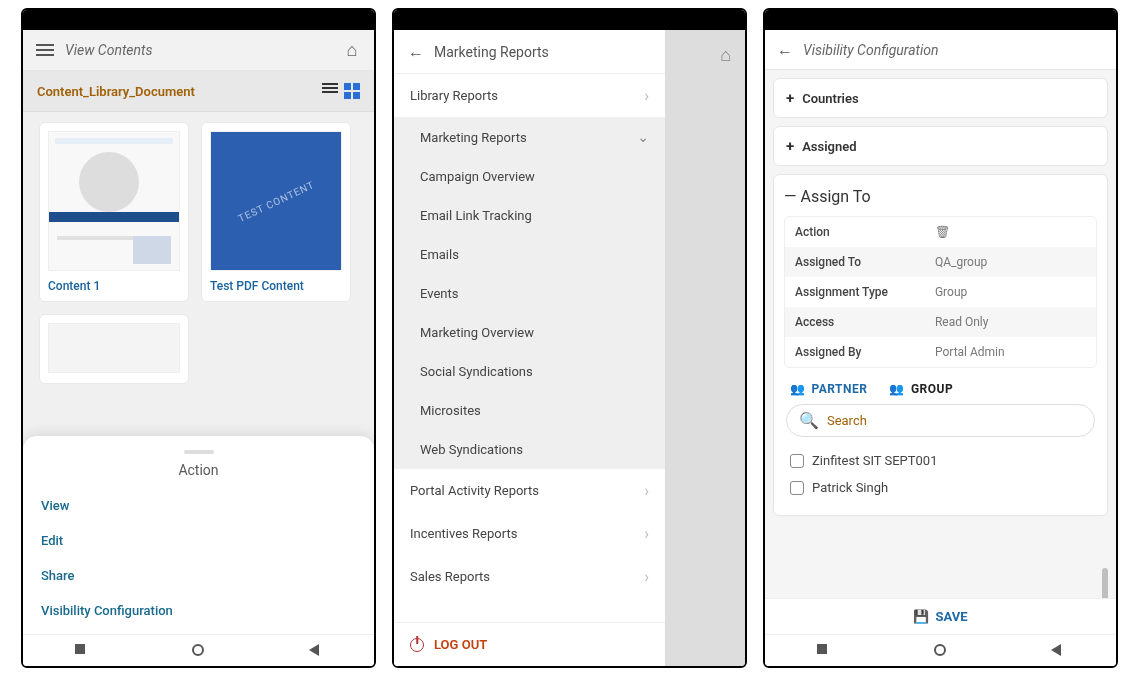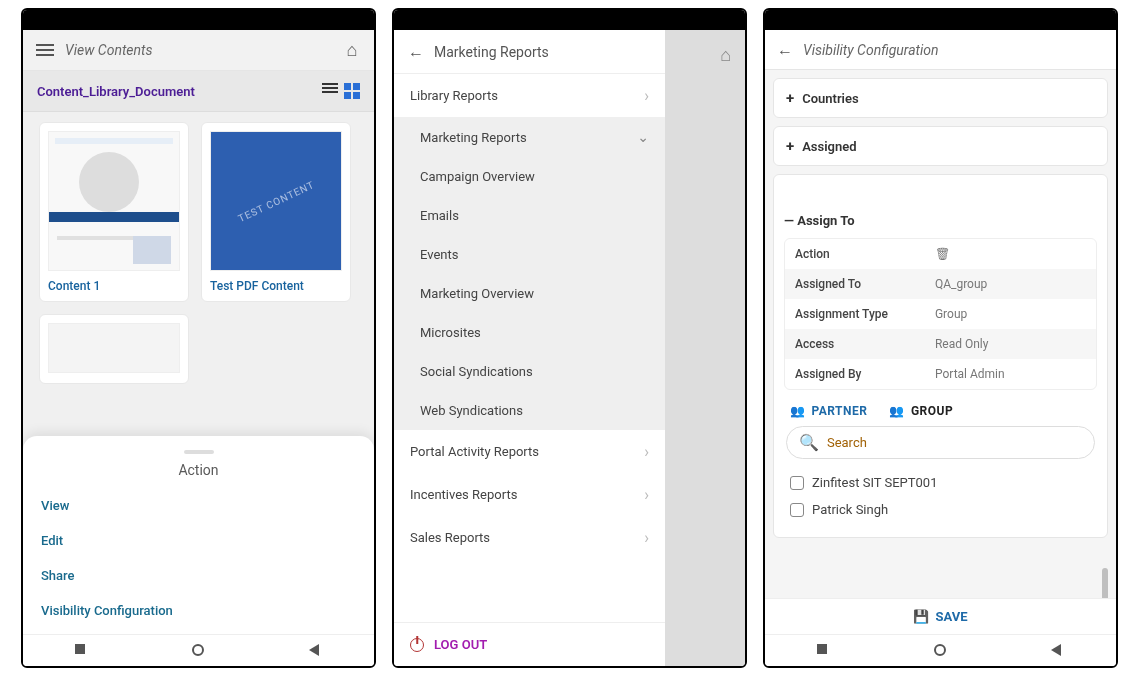--- a/index.html
+++ b/index.html
@@ -7,21 +7,21 @@
 .phone { width: 355px; border: 2px solid #000; border-radius: 6px; overflow: hidden; background: #fff; position: relative; height: 660px; display: flex; flex-direction: column; }
 .statusbar { height: 20px; background: #000; }
 .header { display: flex; align-items: center; padding: 10px 12px; border-bottom: 1px solid #e5e5e5; background: #f7f7f7; color:#666; }
 .header .title { flex: 1; font-size: 14px; font-style: italic; }
 .header .iconbtn { width: 20px; height: 20px; display:flex; align-items:center; justify-content:center; color:#666; }
 .hamburger { display:flex; flex-direction:column; gap:3px; width:18px; }
 .hamburger span{ height:2px; background:#555; width:100%; }
 
 .phone1-body { background:#f0f0f0; flex:1; position:relative; overflow:hidden; }
 .section-head { display:flex; align-items:center; justify-content:space-between; padding:12px 14px; background:#e8e8e8; border-bottom:1px solid #ddd; }
-.section-head .sh-title { font-weight:600; font-size:13px; color:#4c1d95; }
+.section-head .sh-title { font-weight:600; font-size:13px; color:#a16207; }
 .viewmode { display:flex; gap:6px; }
 .viewmode .vm { width:16px; height:16px; }
 .vm-list { display:flex; flex-direction:column; gap:2px; }
 .vm-list span{ height:2px; background:#333; width:100%; }
 .vm-grid { display:grid; grid-template-columns:1fr 1fr; gap:2px; }
 .vm-grid span{ background:#2a6fd6; }
 
 .cards { display:flex; gap:12px; padding:10px 16px; flex-wrap:wrap; }
 .card { width:150px; background:#fff; border-radius:6px; border:1px solid #e8e8e8; padding:8px; position:relative; }
 .card .thumb { width:100%; height:140px; background:#f8f8f8; border:1px solid #eee; position:relative; overflow:hidden; }
@@ -37,30 +37,30 @@
 
 .phone2-body { flex:1; position:relative; background:#ddd; }
 .drawer { position:absolute; inset:0 80px 0 0; background:#fff; display:flex; flex-direction:column; }
 .menu-head{ display:flex; align-items:center; gap:10px; padding:12px 14px; border-bottom:1px solid #eee; color:#555; font-size:14px; }
 .arrow-left::before{ content:"←"; font-size:16px; color:#555; }
 .menu{ flex:1; overflow:auto; }
 .menu .mitem{ padding:12px 16px; font-size:13px; color:#444; display:flex; align-items:center; justify-content:space-between; }
 .mitem.sub{ background:#efefef; padding-left:26px; }
 .mitem.caret::after{ content:"›"; color:#bbb; font-size:16px; }
 .mitem.chev::after{ content:"⌄"; color:#888; font-size:14px; }
-.logout{ border-top:1px solid #eee; padding:14px 16px; color:#a21caf; font-size:13px; display:flex; align-items:center; gap:10px; font-weight:600; }
+.logout{ border-top:1px solid #eee; padding:14px 16px; color:#c2410c; font-size:13px; display:flex; align-items:center; gap:10px; font-weight:600; }
 .powericon{ width:14px; height:14px; border:1.5px solid #b23535; border-radius:50%; position:relative; }
 .powericon::after{ content:""; position:absolute; top:-3px; left:50%; width:1.5px; height:8px; background:#b23535; transform:translateX(-50%); }
 .home-ghost{ position:absolute; top:14px; right:14px; color:#888; }
 
 .phone3-body{ flex:1; background:#f5f5f5; padding:8px; display:flex; flex-direction:column; gap:8px; overflow:hidden; position:relative; }
 .accordion{ background:#fff; border:1px solid #e5e5e5; border-radius:6px; padding:10px 12px; display:flex; align-items:center; gap:8px; font-size:13px; font-weight:600; color:#333; }
 .accordion .sign{ font-weight:700; font-size:15px; }
 .assign-box{ background:#fff; border:1px solid #e5e5e5; border-radius:6px; padding:8px 10px 14px; }
-.assign-box .acc-head{ font-weight:700; font-size:13px; color:#333; padding:4px 0 10px;margin-top:26px; }
+.assign-box .acc-head{ font-weight:400; font-size:16px; color:#333; padding:4px 0 10px; }
 .tbl{ border:1px solid #eee; border-radius:6px; overflow:hidden; }
 .tr{ display:flex; }
 .tr:nth-child(even){ background:#f6f6f6; }
 .tr .td{ padding:8px 10px; font-size:12px; color:#555; }
 .tr .td:first-child{ width:45%; font-weight:500; color:#444; }
 .tr .td:last-child{ flex:1; color:#777; }
 .trash{ color:#c0392b; }
 .tabs{ display:flex; gap:22px; margin:14px 0 8px; padding:0 6px; align-items:center; }
 .tab{ display:flex; align-items:center; gap:6px; font-size:12px; font-weight:700; color:#222; letter-spacing:.5px; }
 .tab.active{ color:#1e6aa8; }
@@ -186,25 +186,26 @@
     <div class="home-ghost home-icon"></div>
     <div class="drawer">
       <div class="menu-head">
         <span class="arrow-left"></span>
         <span>Marketing Reports</span>
       </div>
       <div class="menu">
         <div class="mitem caret">Library Reports</div>
         <div class="mitem chev sub">Marketing Reports</div>
         <div class="mitem sub">Campaign Overview</div>
+        <div class="mitem sub">Email Link Tracking</div>
         <div class="mitem sub">Emails</div>
         <div class="mitem sub">Events</div>
         <div class="mitem sub">Marketing Overview</div>
+        <div class="mitem sub">Social Syndications</div>
         <div class="mitem sub">Microsites</div>
-        <div class="mitem sub">Social Syndications</div>
         <div class="mitem sub">Web Syndications</div>
         <div class="mitem caret">Portal Activity Reports</div>
         <div class="mitem caret">Incentives Reports</div>
         <div class="mitem caret">Sales Reports</div>
       </div>
       <div class="logout">
         <span class="powericon"></span>
         <span>LOG OUT</span>
       </div>
     </div>

